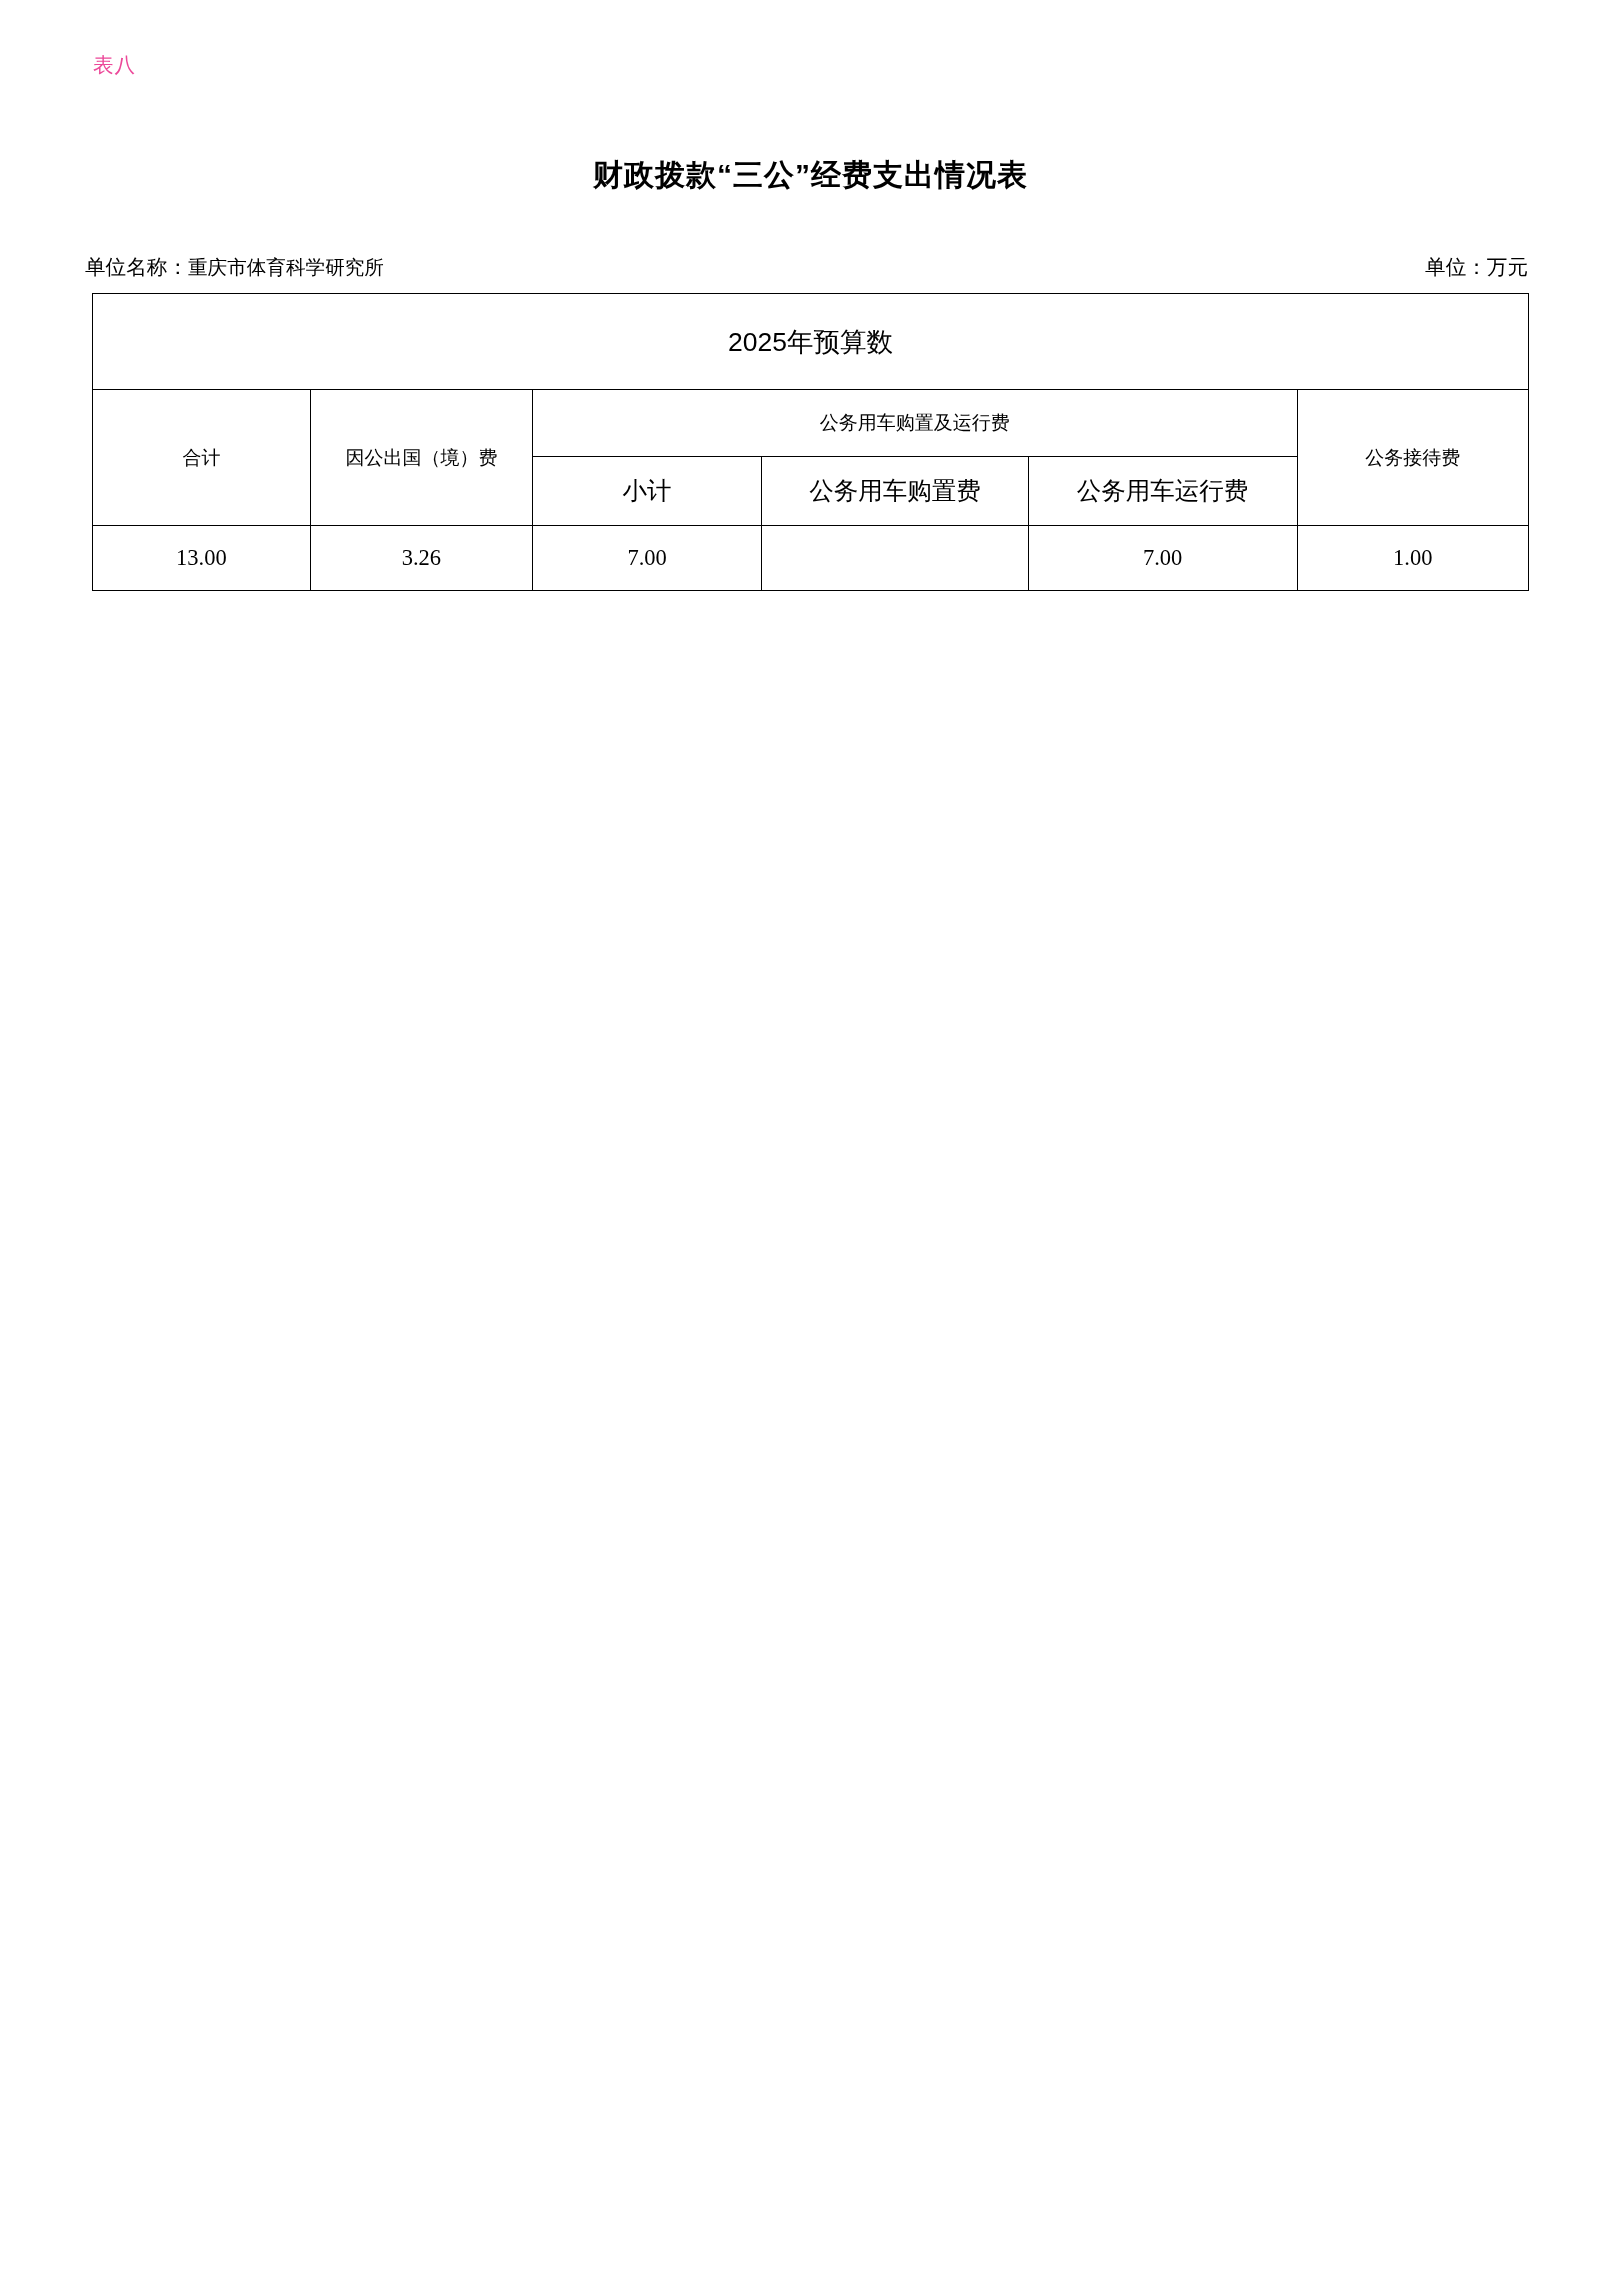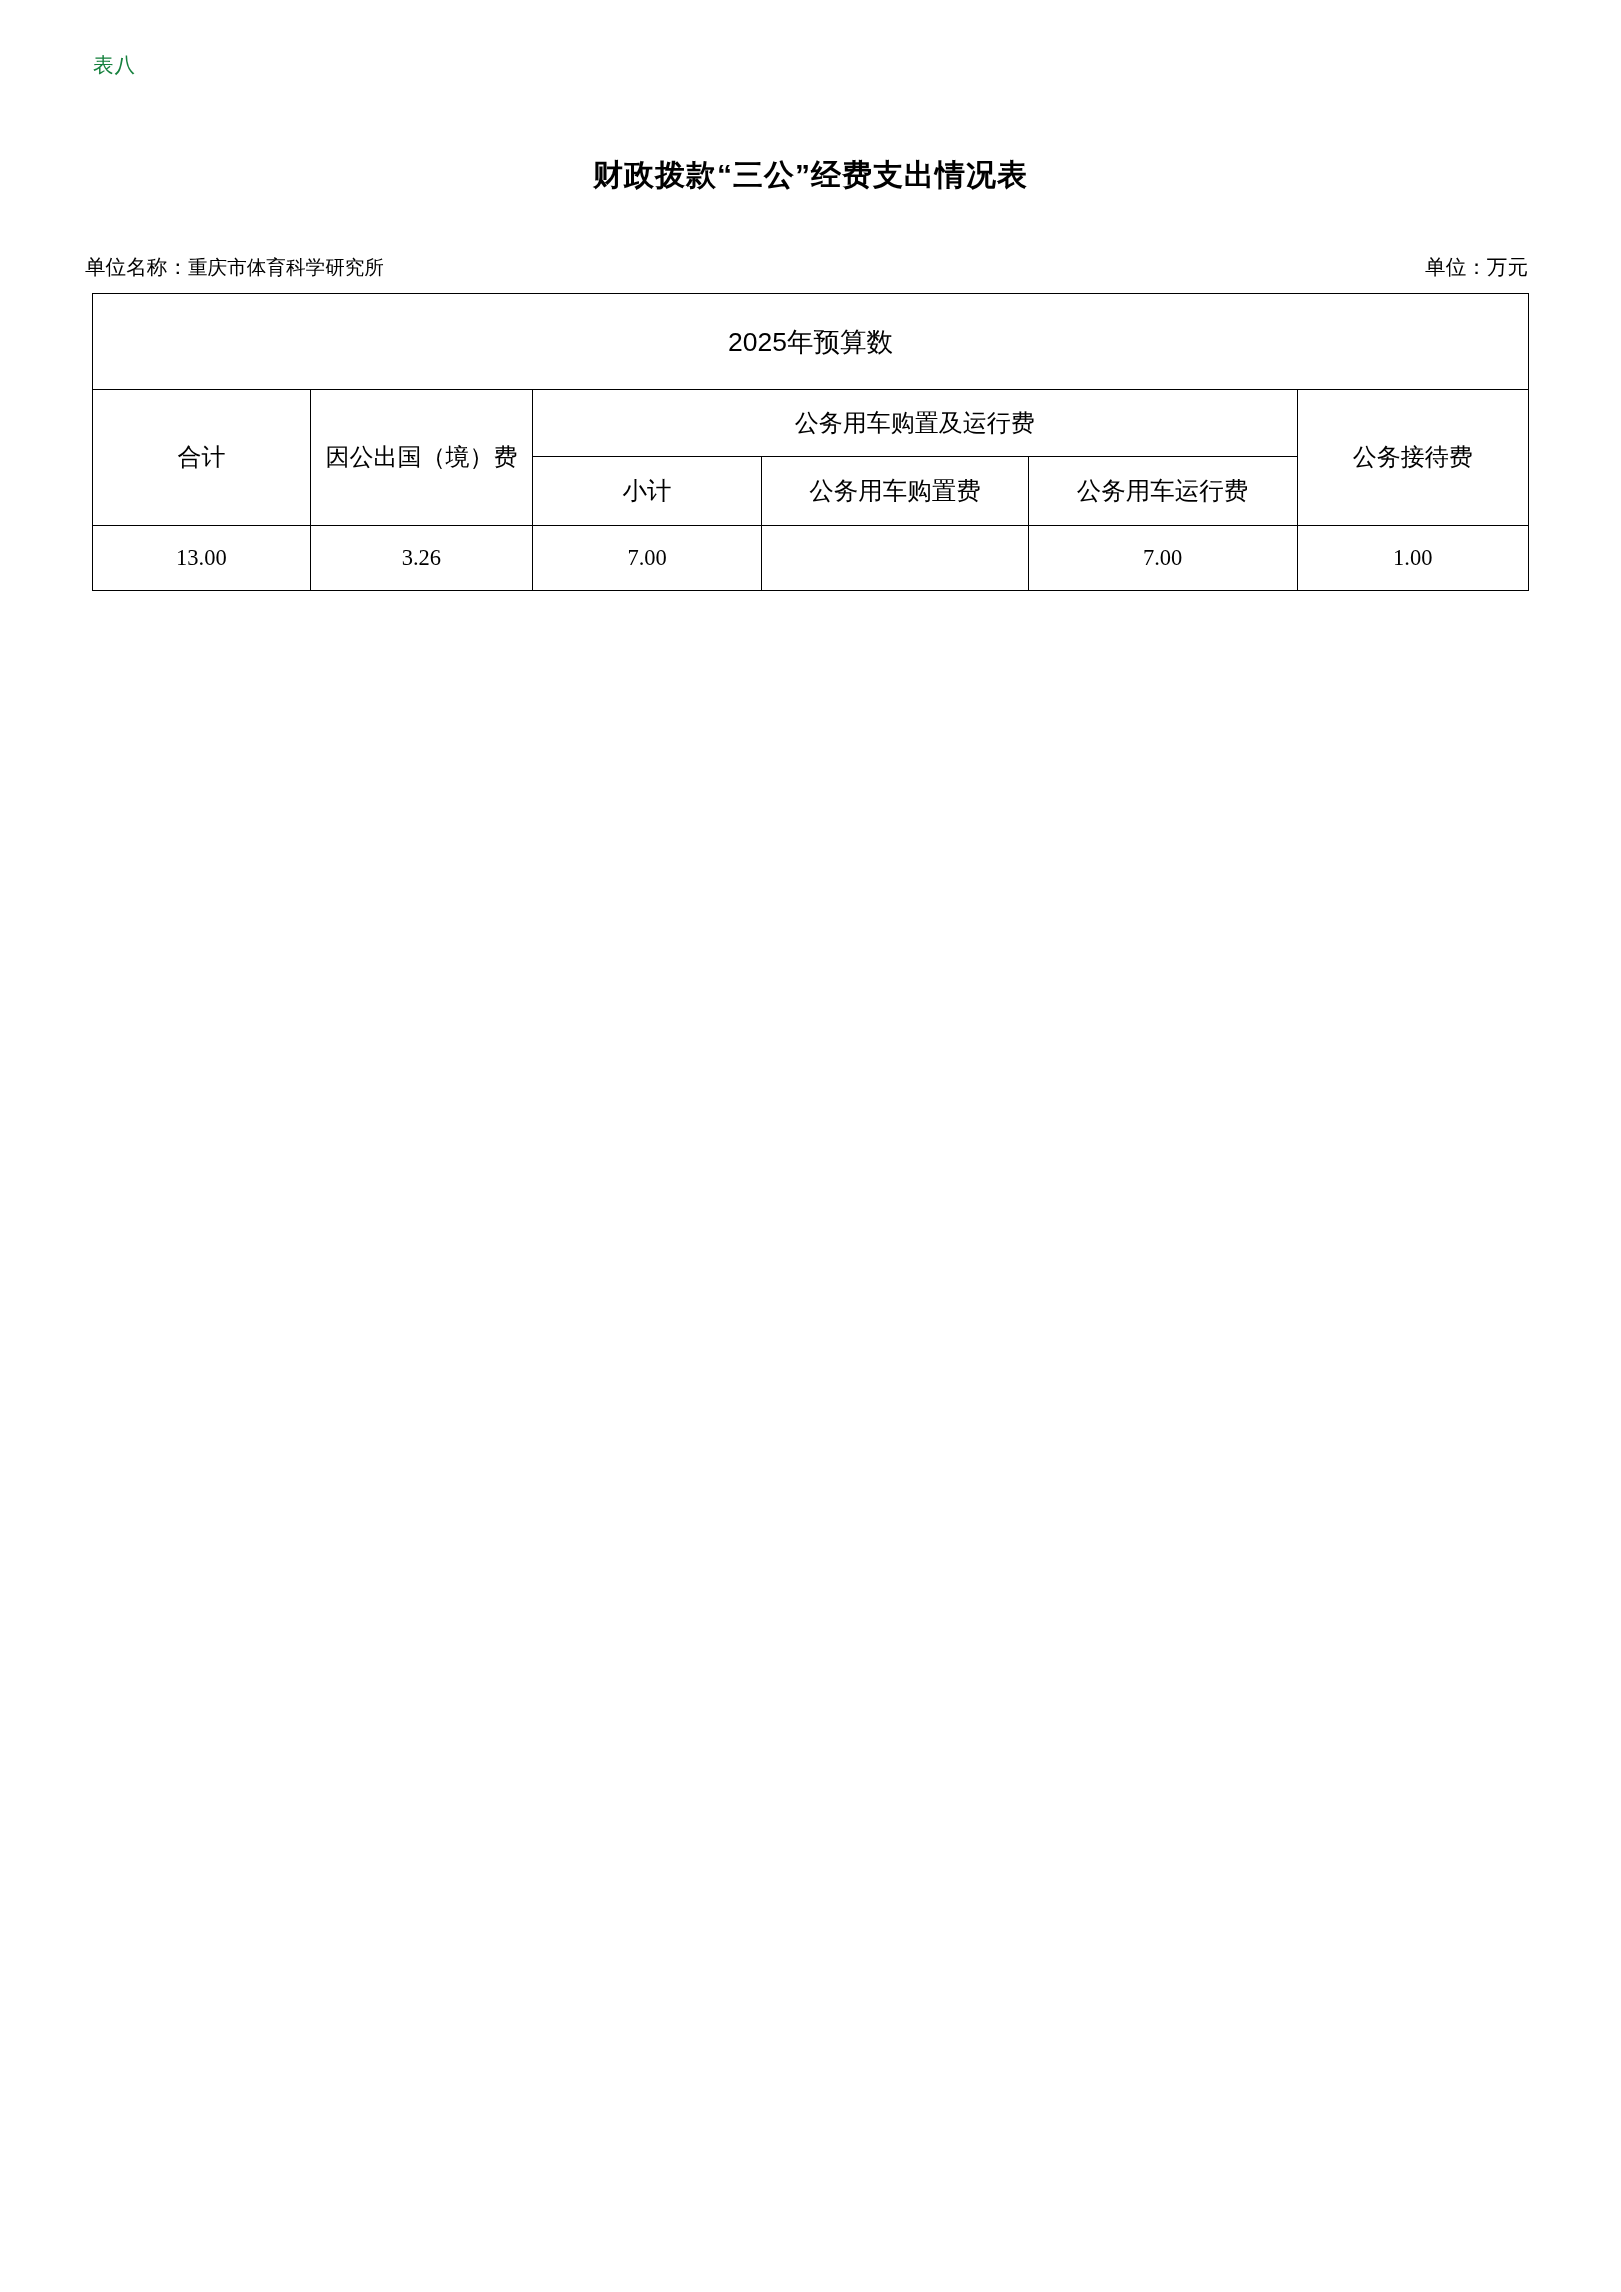--- a/index.html
+++ b/index.html
@@ -15,21 +15,21 @@
     font-family: "Liberation Serif", serif;
     color: #000000;
     box-sizing: border-box;
   }
   .sheet-label {
     position: absolute;
     left: 93px;
     top: 51px;
     font-family: "Liberation Sans", sans-serif;
     font-size: 20.6px;
-    color: #15803d;
+    color: #ec4899;
     letter-spacing: 1px;
   }
   .doc-title {
     position: absolute;
     left: 0;
     right: 0;
     top: 155px;
     text-align: center;
     font-family: "Liberation Sans", sans-serif;
     font-size: 30px;
@@ -73,21 +73,21 @@
     padding: 3.9px 5.9px;
     box-sizing: border-box;
   }
   .hdr-year {
     height: 96px;
     font-family: "Liberation Sans", sans-serif;
     font-size: 26.5px;
   }
   .hdr-main {
     font-family: "Liberation Sans", sans-serif;
-    font-size: 24px;
+    font-size: 19px;
     line-height: 1.35;
   }
   .hdr-group {
     height: 67px;
   }
   .hdr-sub {
     height: 69px;
     font-family: Liberation Sans, sans-serif;
     font-size: 24.5px;
     line-height: 1.3;

